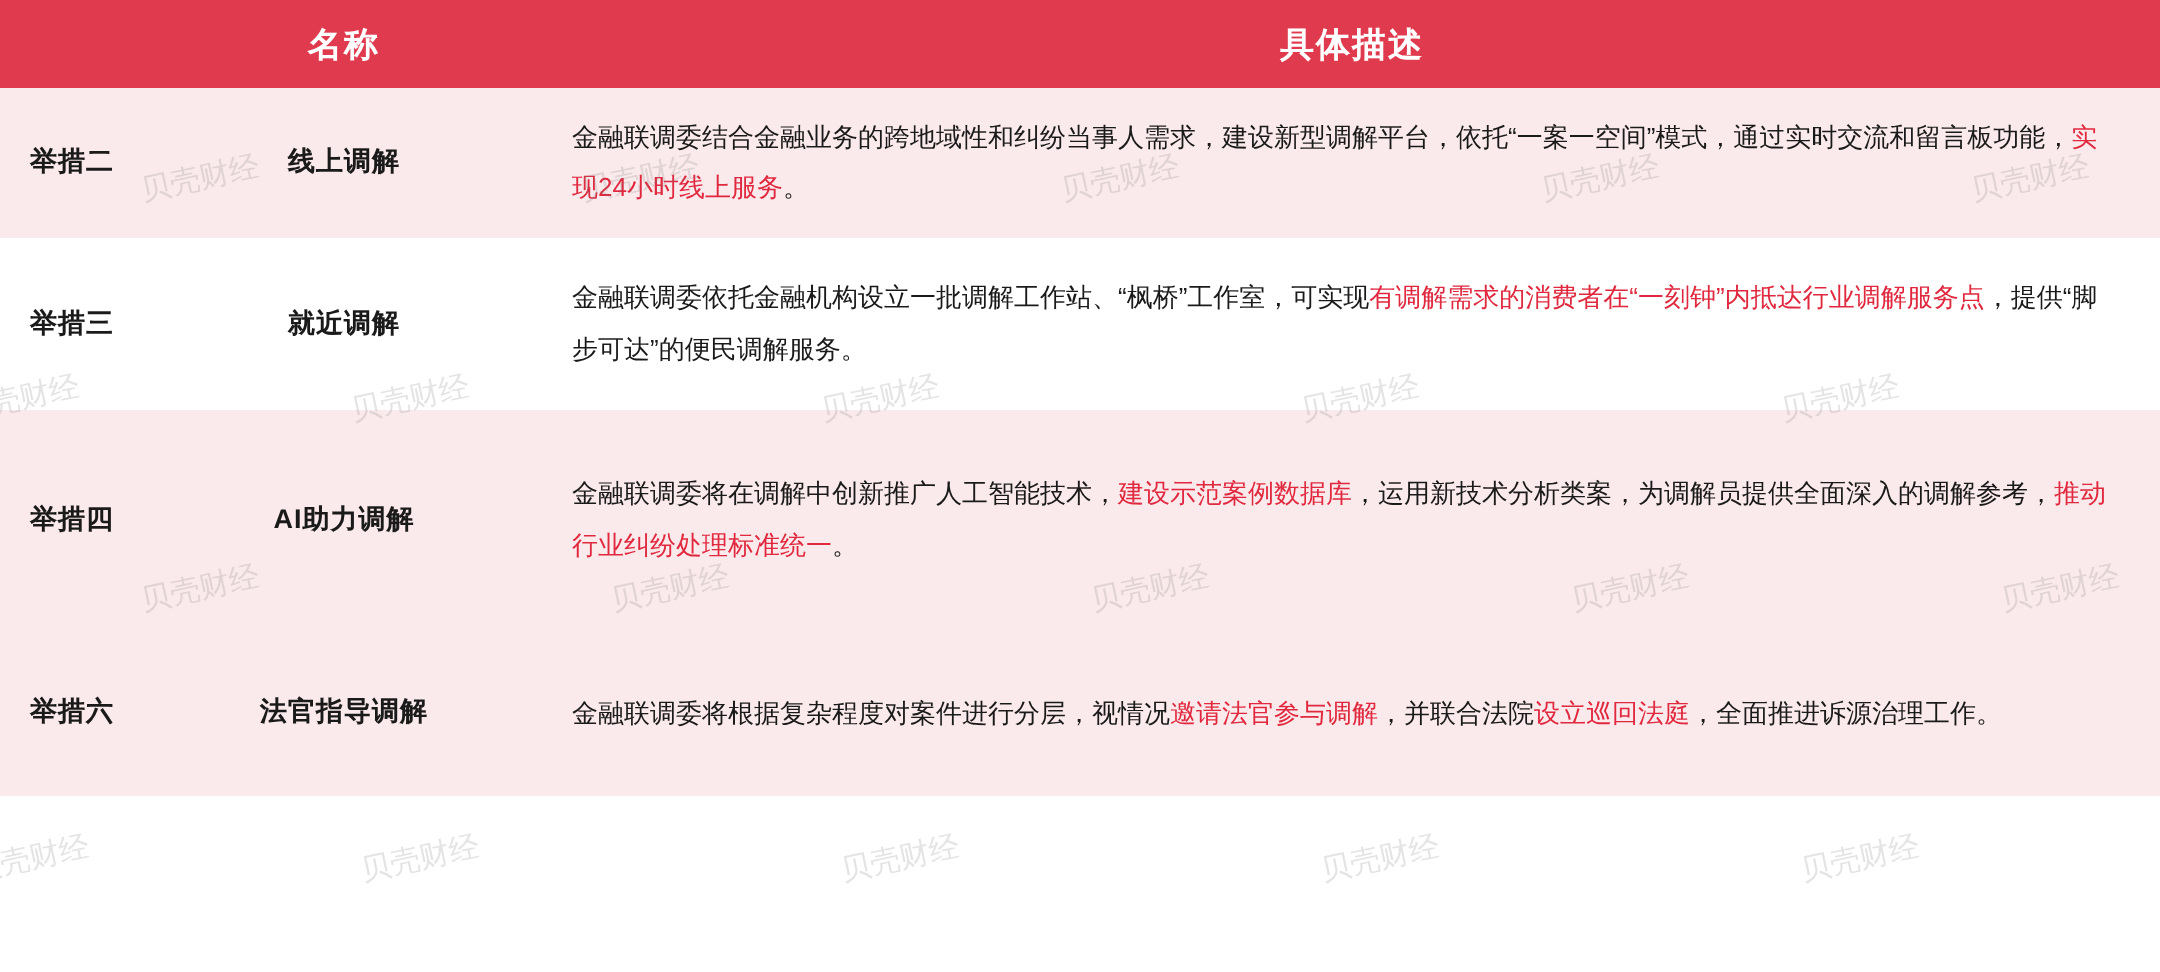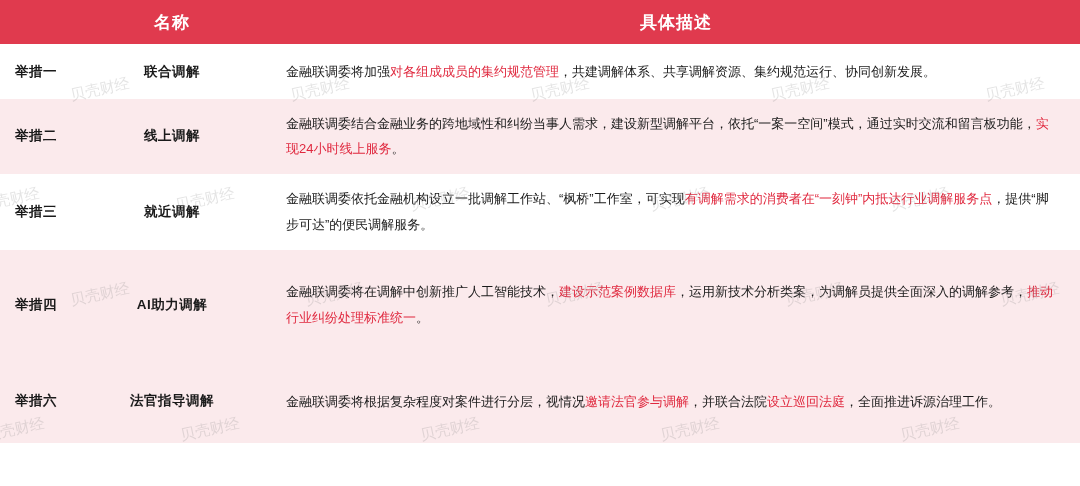--- a/index.html
+++ b/index.html
@@ -60,21 +60,21 @@
     color: #1a1a1a;
     line-height: 1.95;
     padding: 12px 24px 12px 14px;
     text-align: left;
   }
   td.cell-desc .hl {
     color: #e0293f;
   }
   .row-h1 { height: 55px; }
   .row-h2 { height: 66px; }
-  .row-h3 { height: 76px; }
+  .row-h3 { height: 86px; }
   .row-h4 { height: 110px; }
   .row-h5 { height: 86px; }
   .row-h6 { height: 83px; }
 
   
   .wm-layer {
     position: absolute;
     inset: 0;
     pointer-events: none;
     z-index: 5;
@@ -94,25 +94,20 @@
 
 <table class="table">
   <thead>
     <tr>
       <th class="col-num"></th>
       <th class="col-name">名称</th>
       <th class="col-desc">具体描述</th>
     </tr>
   </thead>
   <tbody>
-    <tr class="row-odd row-h1">
-      <td class="cell-num">举措一</td>
-      <td class="cell-name">联合调解</td>
-      <td class="cell-desc"><span>金融联调委将加强</span><span class="hl">对各组成成员的集约规范管理</span><span>，共建调解体系、共享调解资源、集约规范运行、协同创新发展。</span></td>
-    </tr>
     <tr class="row-even row-h2">
       <td class="cell-num">举措二</td>
       <td class="cell-name">线上调解</td>
       <td class="cell-desc"><span>金融联调委结合金融业务的跨地域性和纠纷当事人需求，建设新型调解平台，依托“一案一空间”模式，通过实时交流和留言板功能，</span><span class="hl">实现24小时线上服务</span><span>。</span></td>
     </tr>
     <tr class="row-odd row-h3">
       <td class="cell-num">举措三</td>
       <td class="cell-name">就近调解</td>
       <td class="cell-desc"><span>金融联调委依托金融机构设立一批调解工作站、“枫桥”工作室，可实现</span><span class="hl">有调解需求的消费者在“一刻钟”内抵达行业调解服务点</span><span>，提供“脚步可达”的便民调解服务。</span></td>
     </tr>

